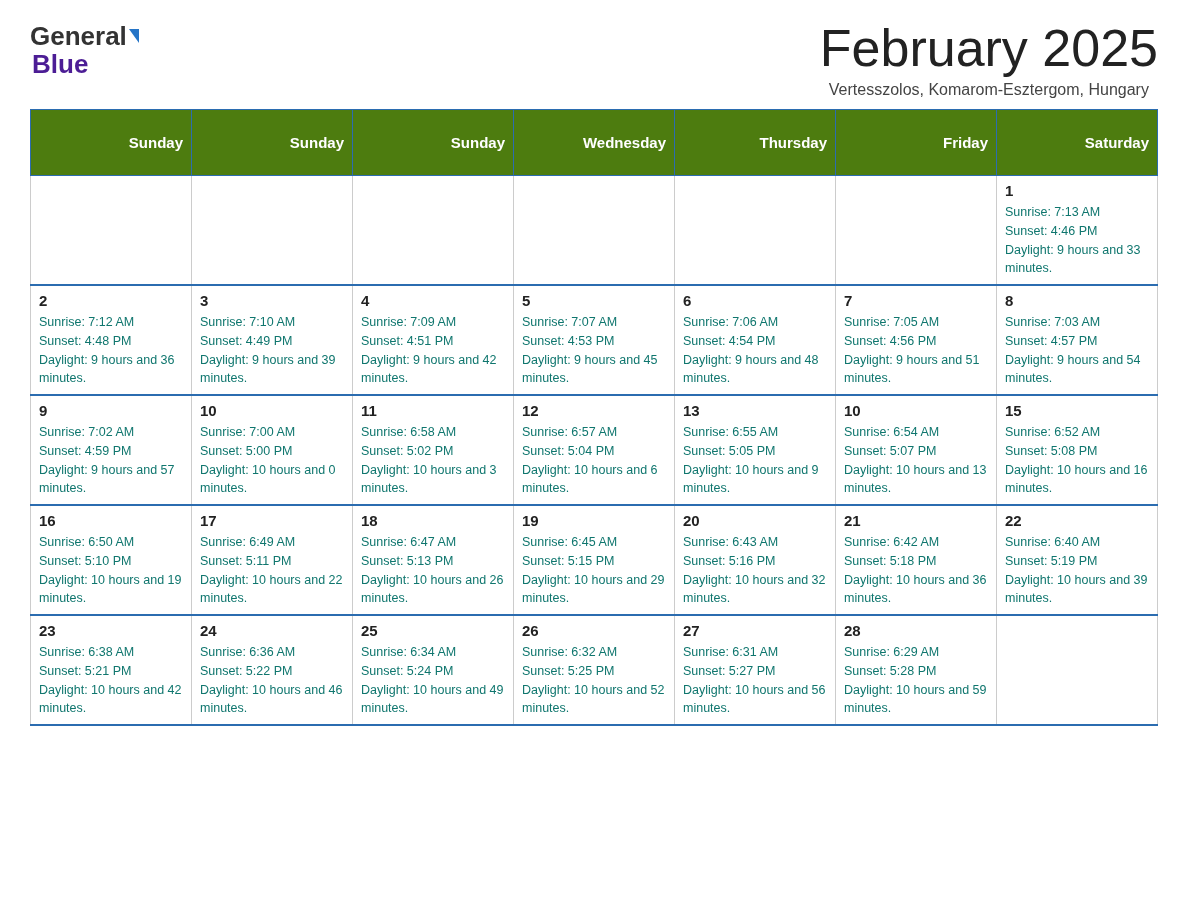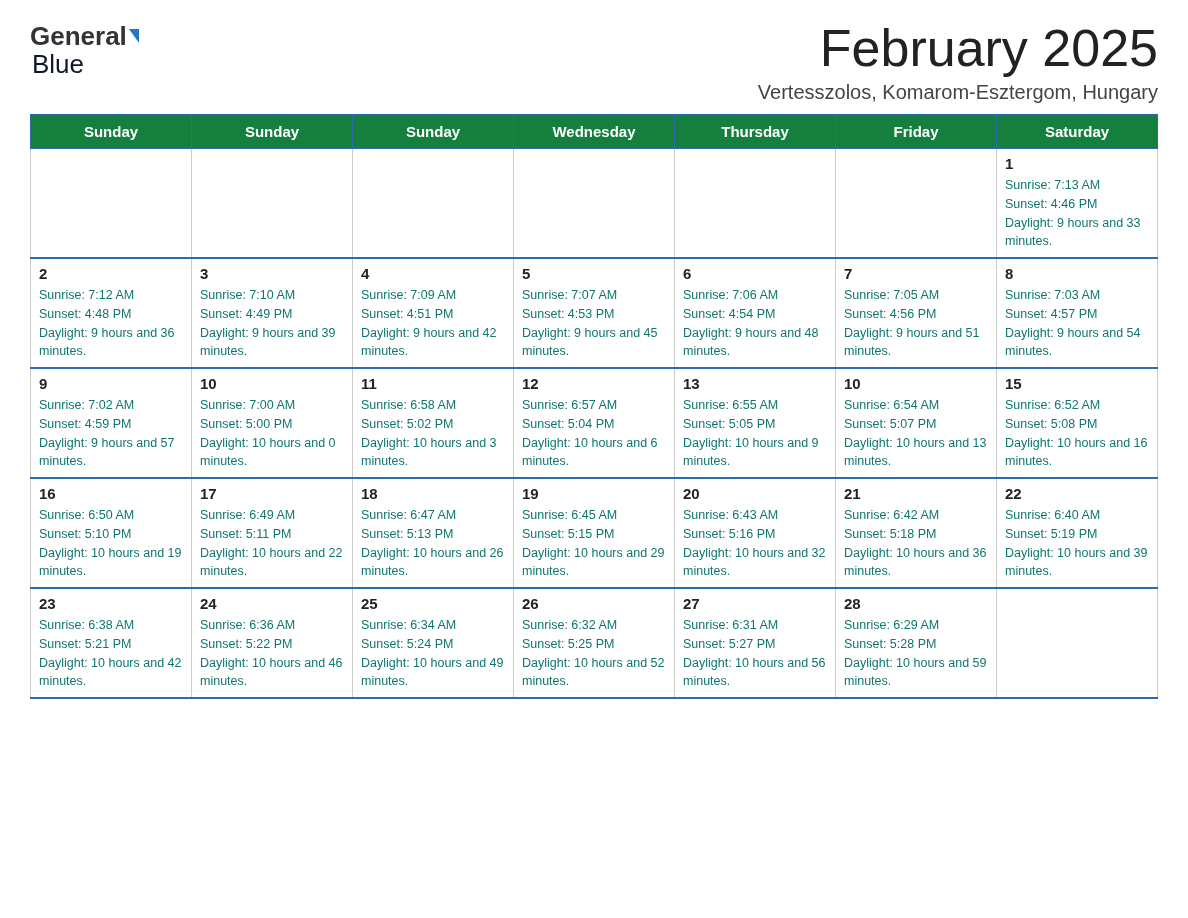--- a/index.html
+++ b/index.html
@@ -36,51 +36,51 @@
       border-top: 14px solid #2575c7;
       margin-left: 2px;
       vertical-align: bottom;
     }
     .logo-row1 {
       display: flex;
       align-items: center;
     }
     .logo-row2 {
       font-size: 26px;
-      font-weight: normal;
-      color: #0f172a;
+      font-weight: bold;
+      color: #4c1d95;
       margin-left: 2px;
     }
     .title-section {
       text-align: right;
     }
     .main-title {
       font-size: 52px;
       font-weight: normal;
       color: #222;
       line-height: 1.1;
     }
     .subtitle {
-      font-size: 20px;
+      font-size: 16px;
       color: #444;
       margin-top: 4px;
       text-align: center;
     }
     .calendar {
       width: 100%;
       border-collapse: collapse;
       margin-top: 10px;
     }
     .calendar thead th {
-      background-color: #15803d;
+      background-color: #4d7c0f;
       color: #fff;
-      padding: 8px 8px;
+      padding: 24px 8px;
       font-size: 15px;
       font-weight: bold;
-      text-align: center;
+      text-align: right;
       border: 1px solid #2B6CB0;
     }
     .calendar tbody td {
       vertical-align: top;
       border: 1px solid #ccc;
       padding: 6px 8px;
       width: 14.28%;
       min-height: 100px;
       font-size: 13px;
       color: #333;

